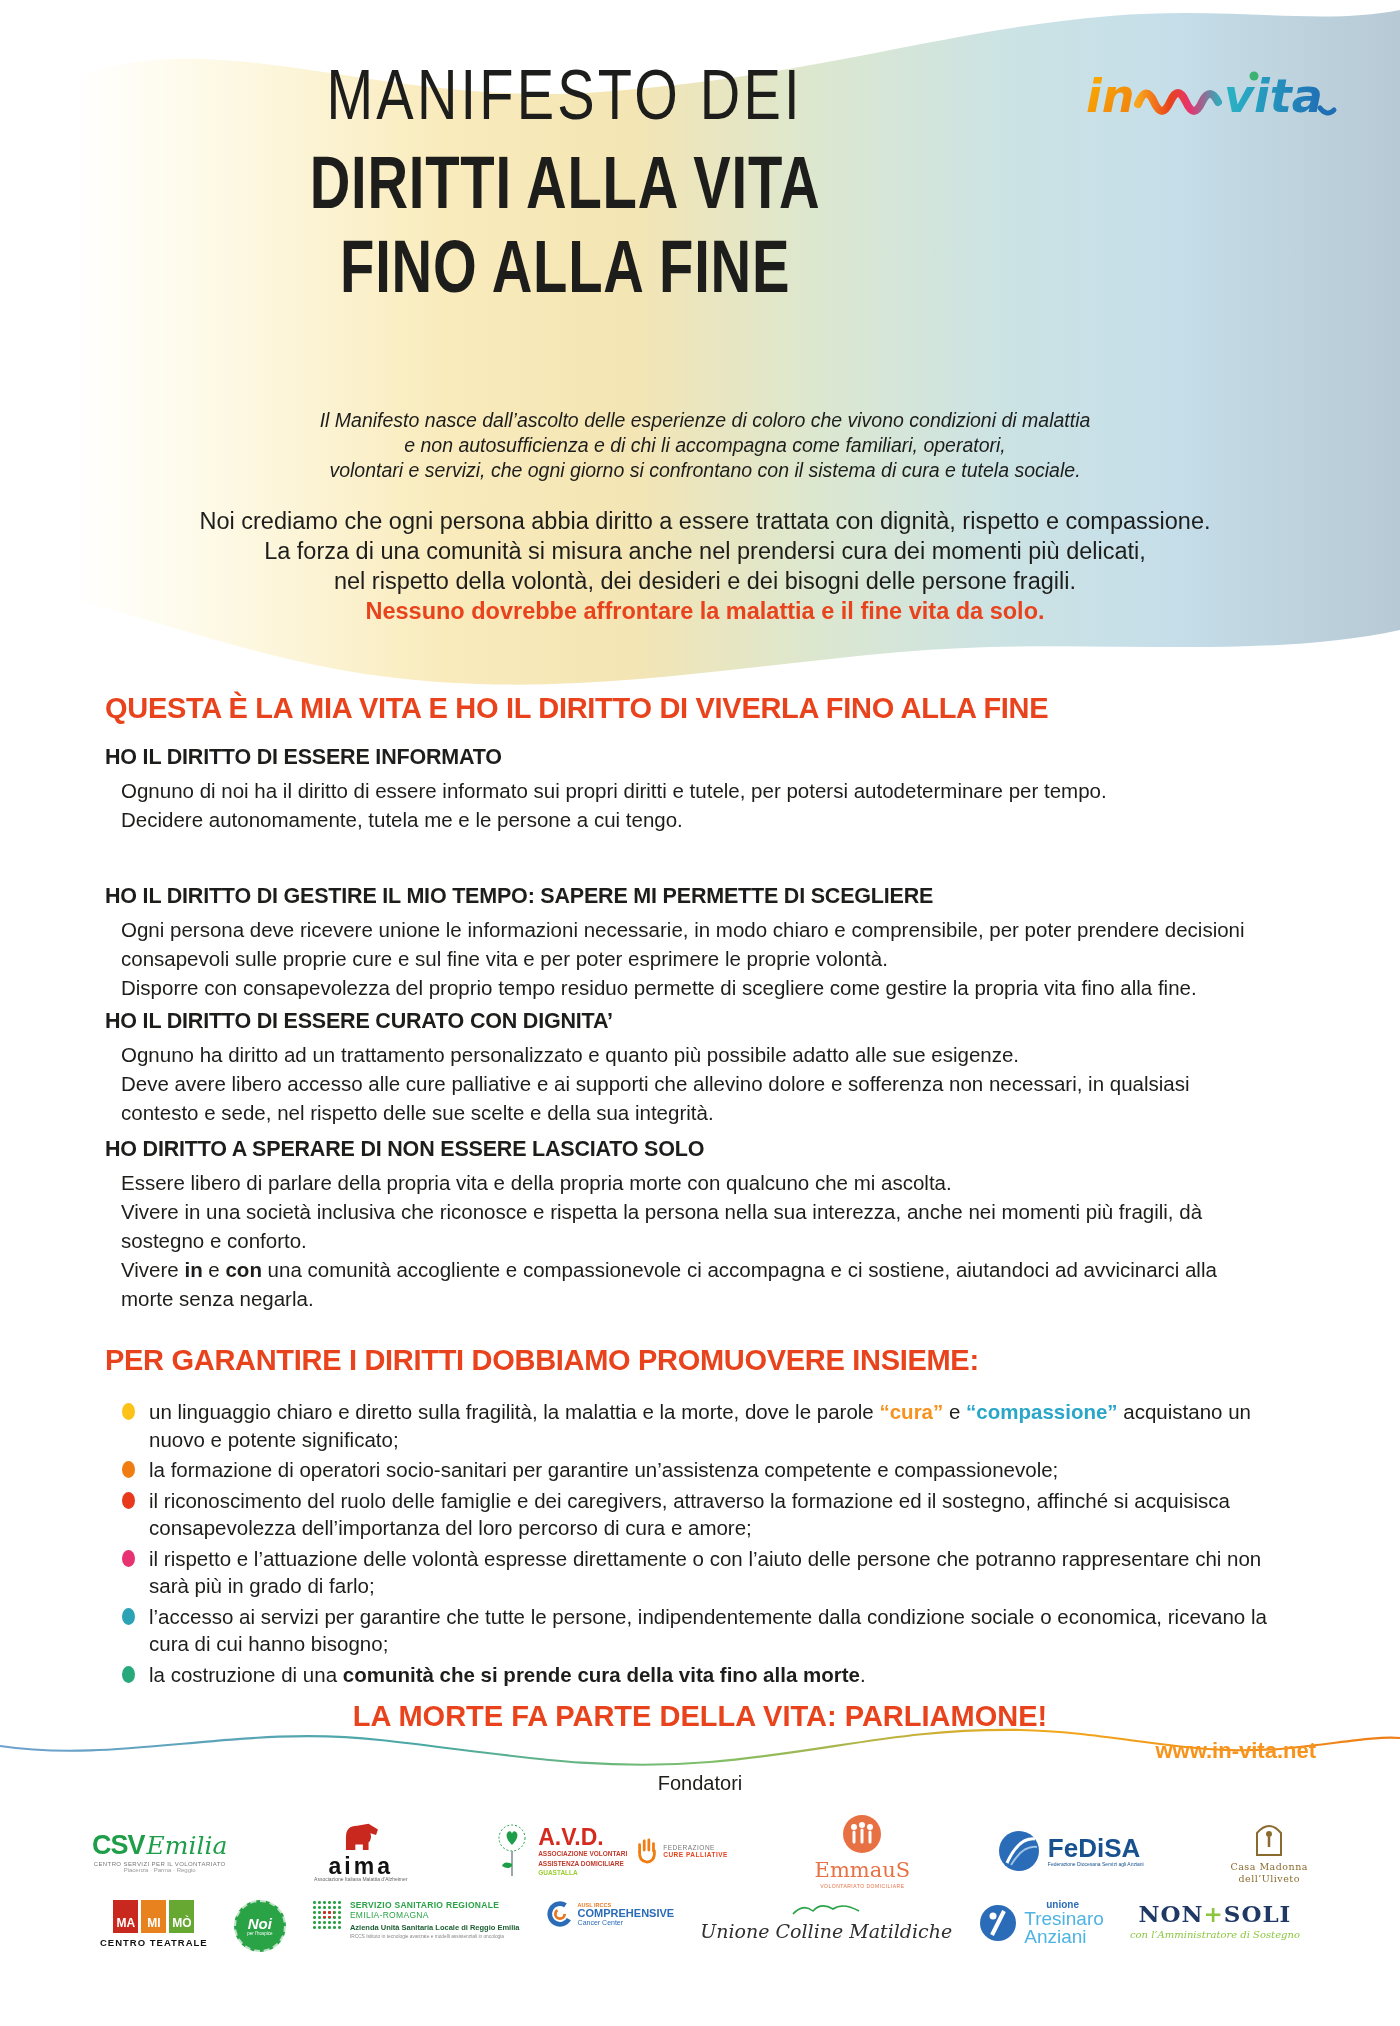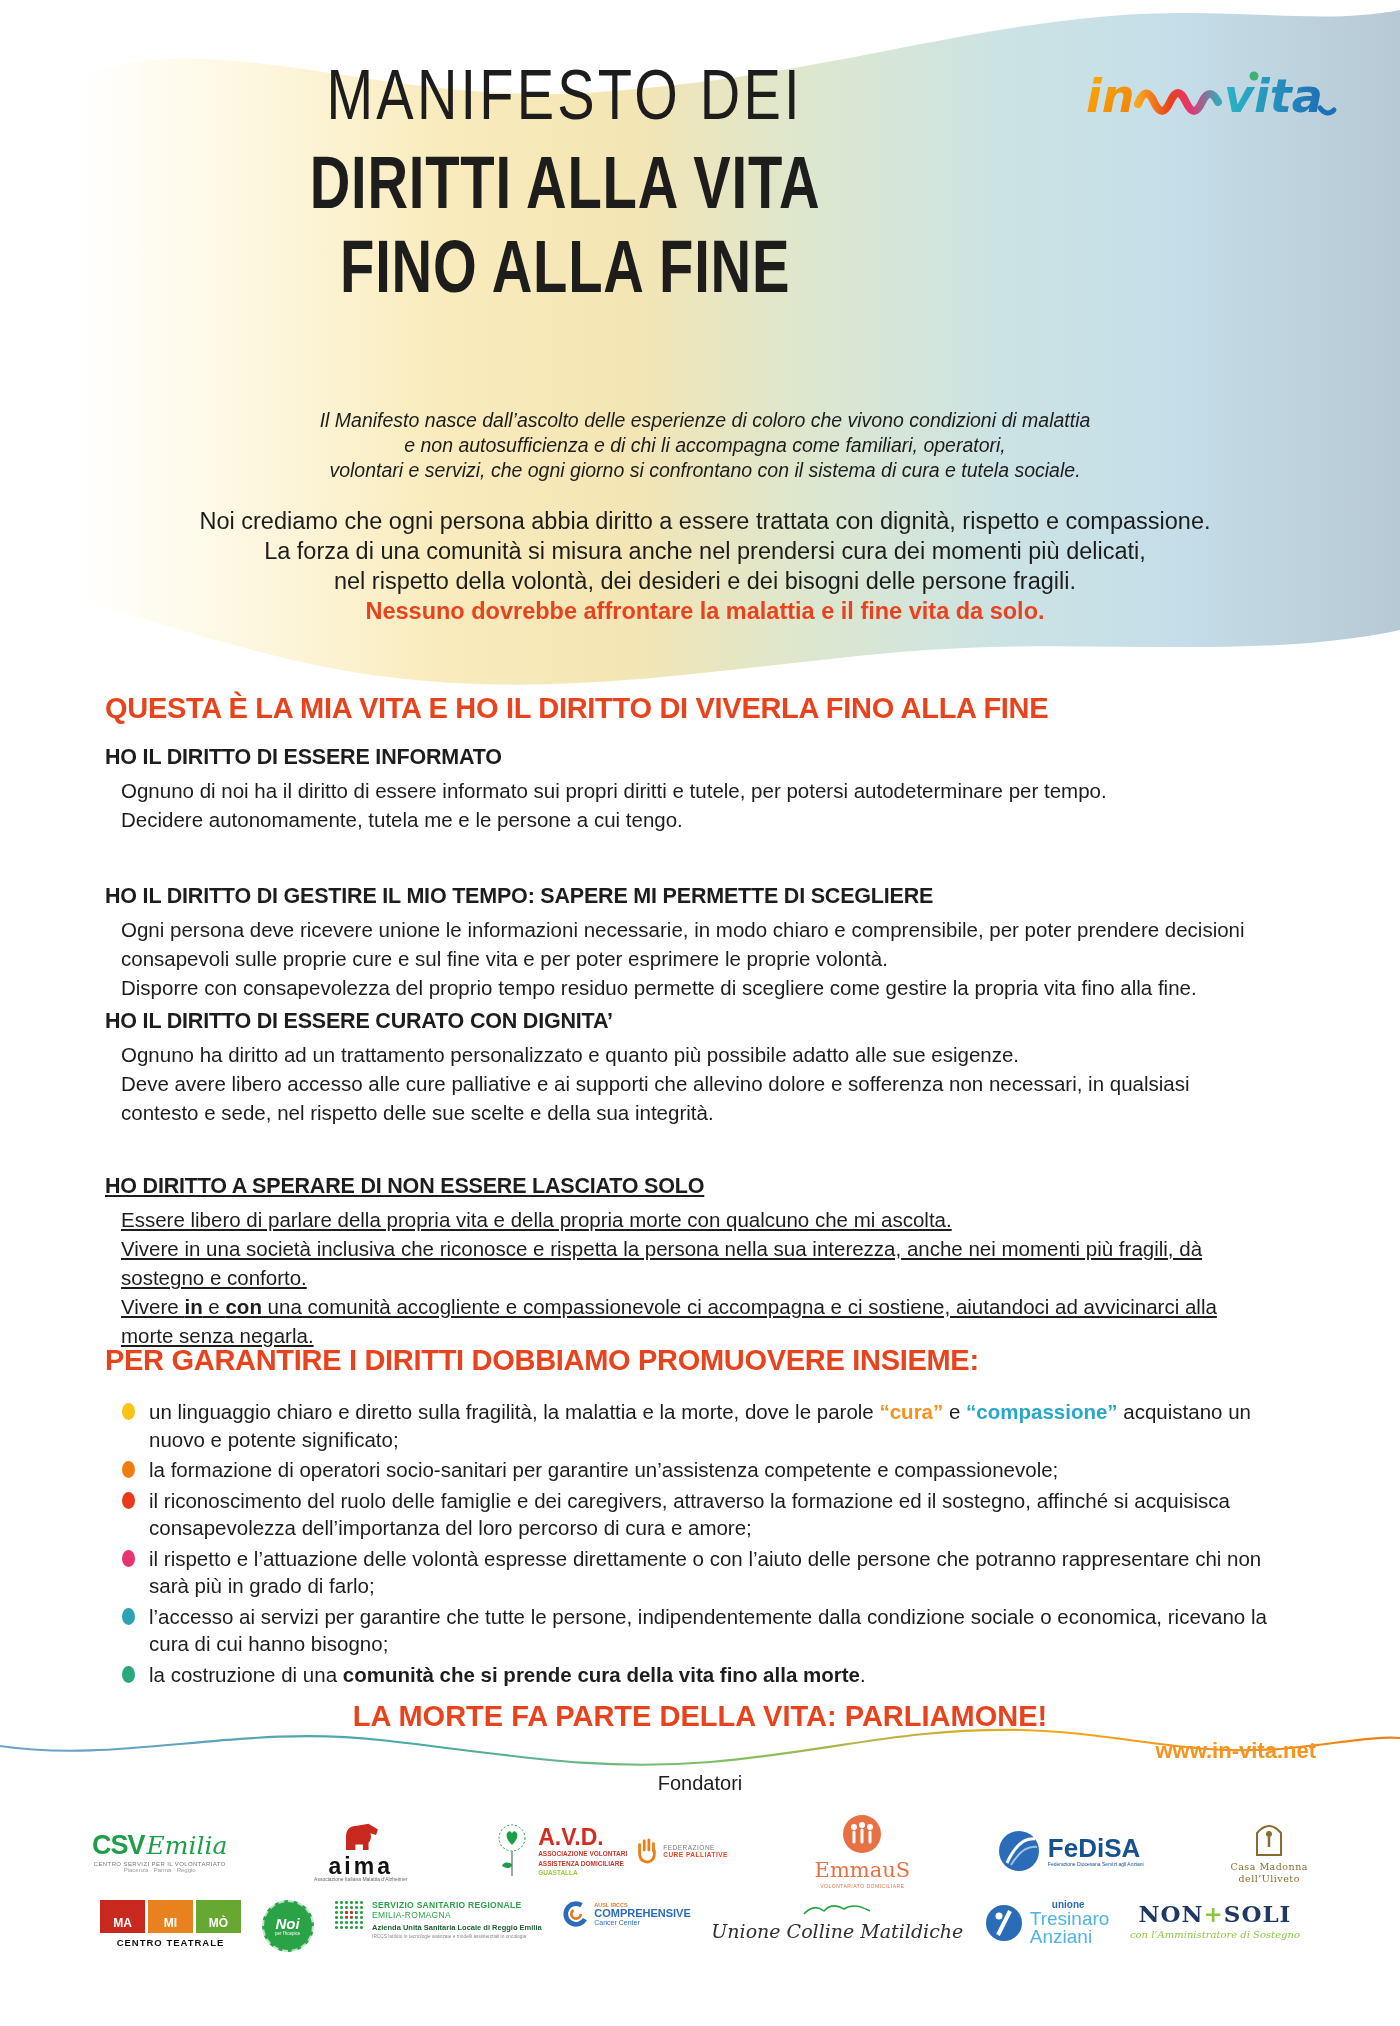--- a/index.html
+++ b/index.html
@@ -19,21 +19,21 @@
   .lead .red{color:#E8431C;font-weight:bold;}
 
   .h-red{position:absolute;left:105px;margin:0;color:#E8431C;font-size:29px;font-weight:bold;letter-spacing:-.3px;white-space:nowrap;}
   #h-questa{top:692px;}
   #h-garantire{top:1344px;}
   .h-close{position:absolute;top:1700px;left:0;width:100%;text-align:center;margin:0;color:#E8431C;font-size:29px;font-weight:bold;}
 
   .sec{position:absolute;left:105px;width:1155px;}
   .sec h3{margin:0 0 6px 0;font-size:21.5px;font-weight:bold;letter-spacing:-.2px;}
   .sec p{margin:0;padding-left:16px;font-size:20.5px;line-height:29px;}
-  #sec-informato{top:745px;} #sec-tempo{top:884px;} #sec-dignita{top:1009px;} #sec-solo{top:1174px;text-decoration:underline;}
+  #sec-informato{top:745px;} #sec-tempo{top:884px;} #sec-dignita{top:1009px;} #sec-solo{top:1137px;}
 
   .bullets{position:absolute;top:1398px;left:122px;width:1150px;list-style:none;margin:0;padding:0;}
   .bullets li{position:relative;padding-left:27px;font-size:20.5px;line-height:27.5px;margin-bottom:3px;}
   .dot{position:absolute;left:0;top:5px;width:13px;height:17px;border-radius:50%;}
   .hl-orange{color:#F6921E;font-weight:bold;}
   .hl-teal{color:#29A6C8;font-weight:bold;}
 
   .divider{position:absolute;top:1706px;left:0;}
   .www{position:absolute;top:1738px;right:84px;color:#F7941D;font-weight:bold;font-size:22px;text-decoration:none;}
   .fondatori{position:absolute;top:1772px;left:0;width:100%;text-align:center;font-size:20px;}
@@ -57,21 +57,21 @@
   .fed-wrap{display:flex;align-items:center;gap:4px;}
   .fed-l1{font-size:6.5px;color:#777;letter-spacing:.5px;text-align:left;}
   .fed-l2{font-size:6.5px;font-weight:bold;color:#E8431C;letter-spacing:.5px;text-align:left;}
   .emm-word{font-family:"DejaVu Serif",serif;font-size:21px;color:#E87144;line-height:1.1;}
   .emm-sub{font-size:5px;color:#E87144;letter-spacing:.5px;}
   .fedisa-wrap{display:flex;align-items:center;gap:7px;}
   .fedisa-word{font-size:26px;font-weight:bold;color:#17518F;line-height:1;}
   .fedisa-sub{font-size:5px;color:#17518F;}
   .casa-line{font-family:"DejaVu Serif",serif;font-size:9.5px;color:#8A6B2F;line-height:1.3;letter-spacing:.5px;}
   .mam-boxes{display:flex;gap:3px;justify-content:center;}
-  .mam-box{width:45px;height:33px;color:#fff;font-weight:bold;font-size:12px;display:flex;align-items:flex-end;justify-content:center;padding-bottom:3px;box-sizing:border-box;}
+  .mam-box{width:25px;height:33px;color:#fff;font-weight:bold;font-size:12px;display:flex;align-items:flex-end;justify-content:center;padding-bottom:3px;box-sizing:border-box;}
   .mam-sub{margin-top:4px;font-size:9.5px;font-weight:bold;letter-spacing:1px;color:#111;}
   .noi-badge{width:48px;height:48px;border-radius:50%;background:#2AA347;color:#fff;display:flex;flex-direction:column;align-items:center;justify-content:center;margin:0 auto;border:2px dashed #BFE3C8;}
   .noi-word{font-style:italic;font-weight:bold;font-size:15px;line-height:1;}
   .noi-sub{font-size:4.5px;}
   .ssr-wrap{display:flex;align-items:flex-start;gap:8px;text-align:left;}
   .dotgrid{position:relative;width:30px;height:30px;background-image:radial-gradient(#2AA347 1.3px,transparent 1.6px);background-size:5px 5px;}
   .dotgrid-red{position:absolute;left:10px;top:10px;width:12px;height:8px;background-image:radial-gradient(#D42B1E 1.3px,transparent 1.6px);background-size:5px 5px;}
   .ssr-l1{font-size:8.5px;font-weight:bold;color:#2AA347;letter-spacing:.3px;}
   .ssr-l2{font-size:8.5px;color:#2AA347;letter-spacing:.3px;}
   .ssr-l3{font-size:7.5px;font-weight:bold;color:#1C5E32;margin-top:3px;}

